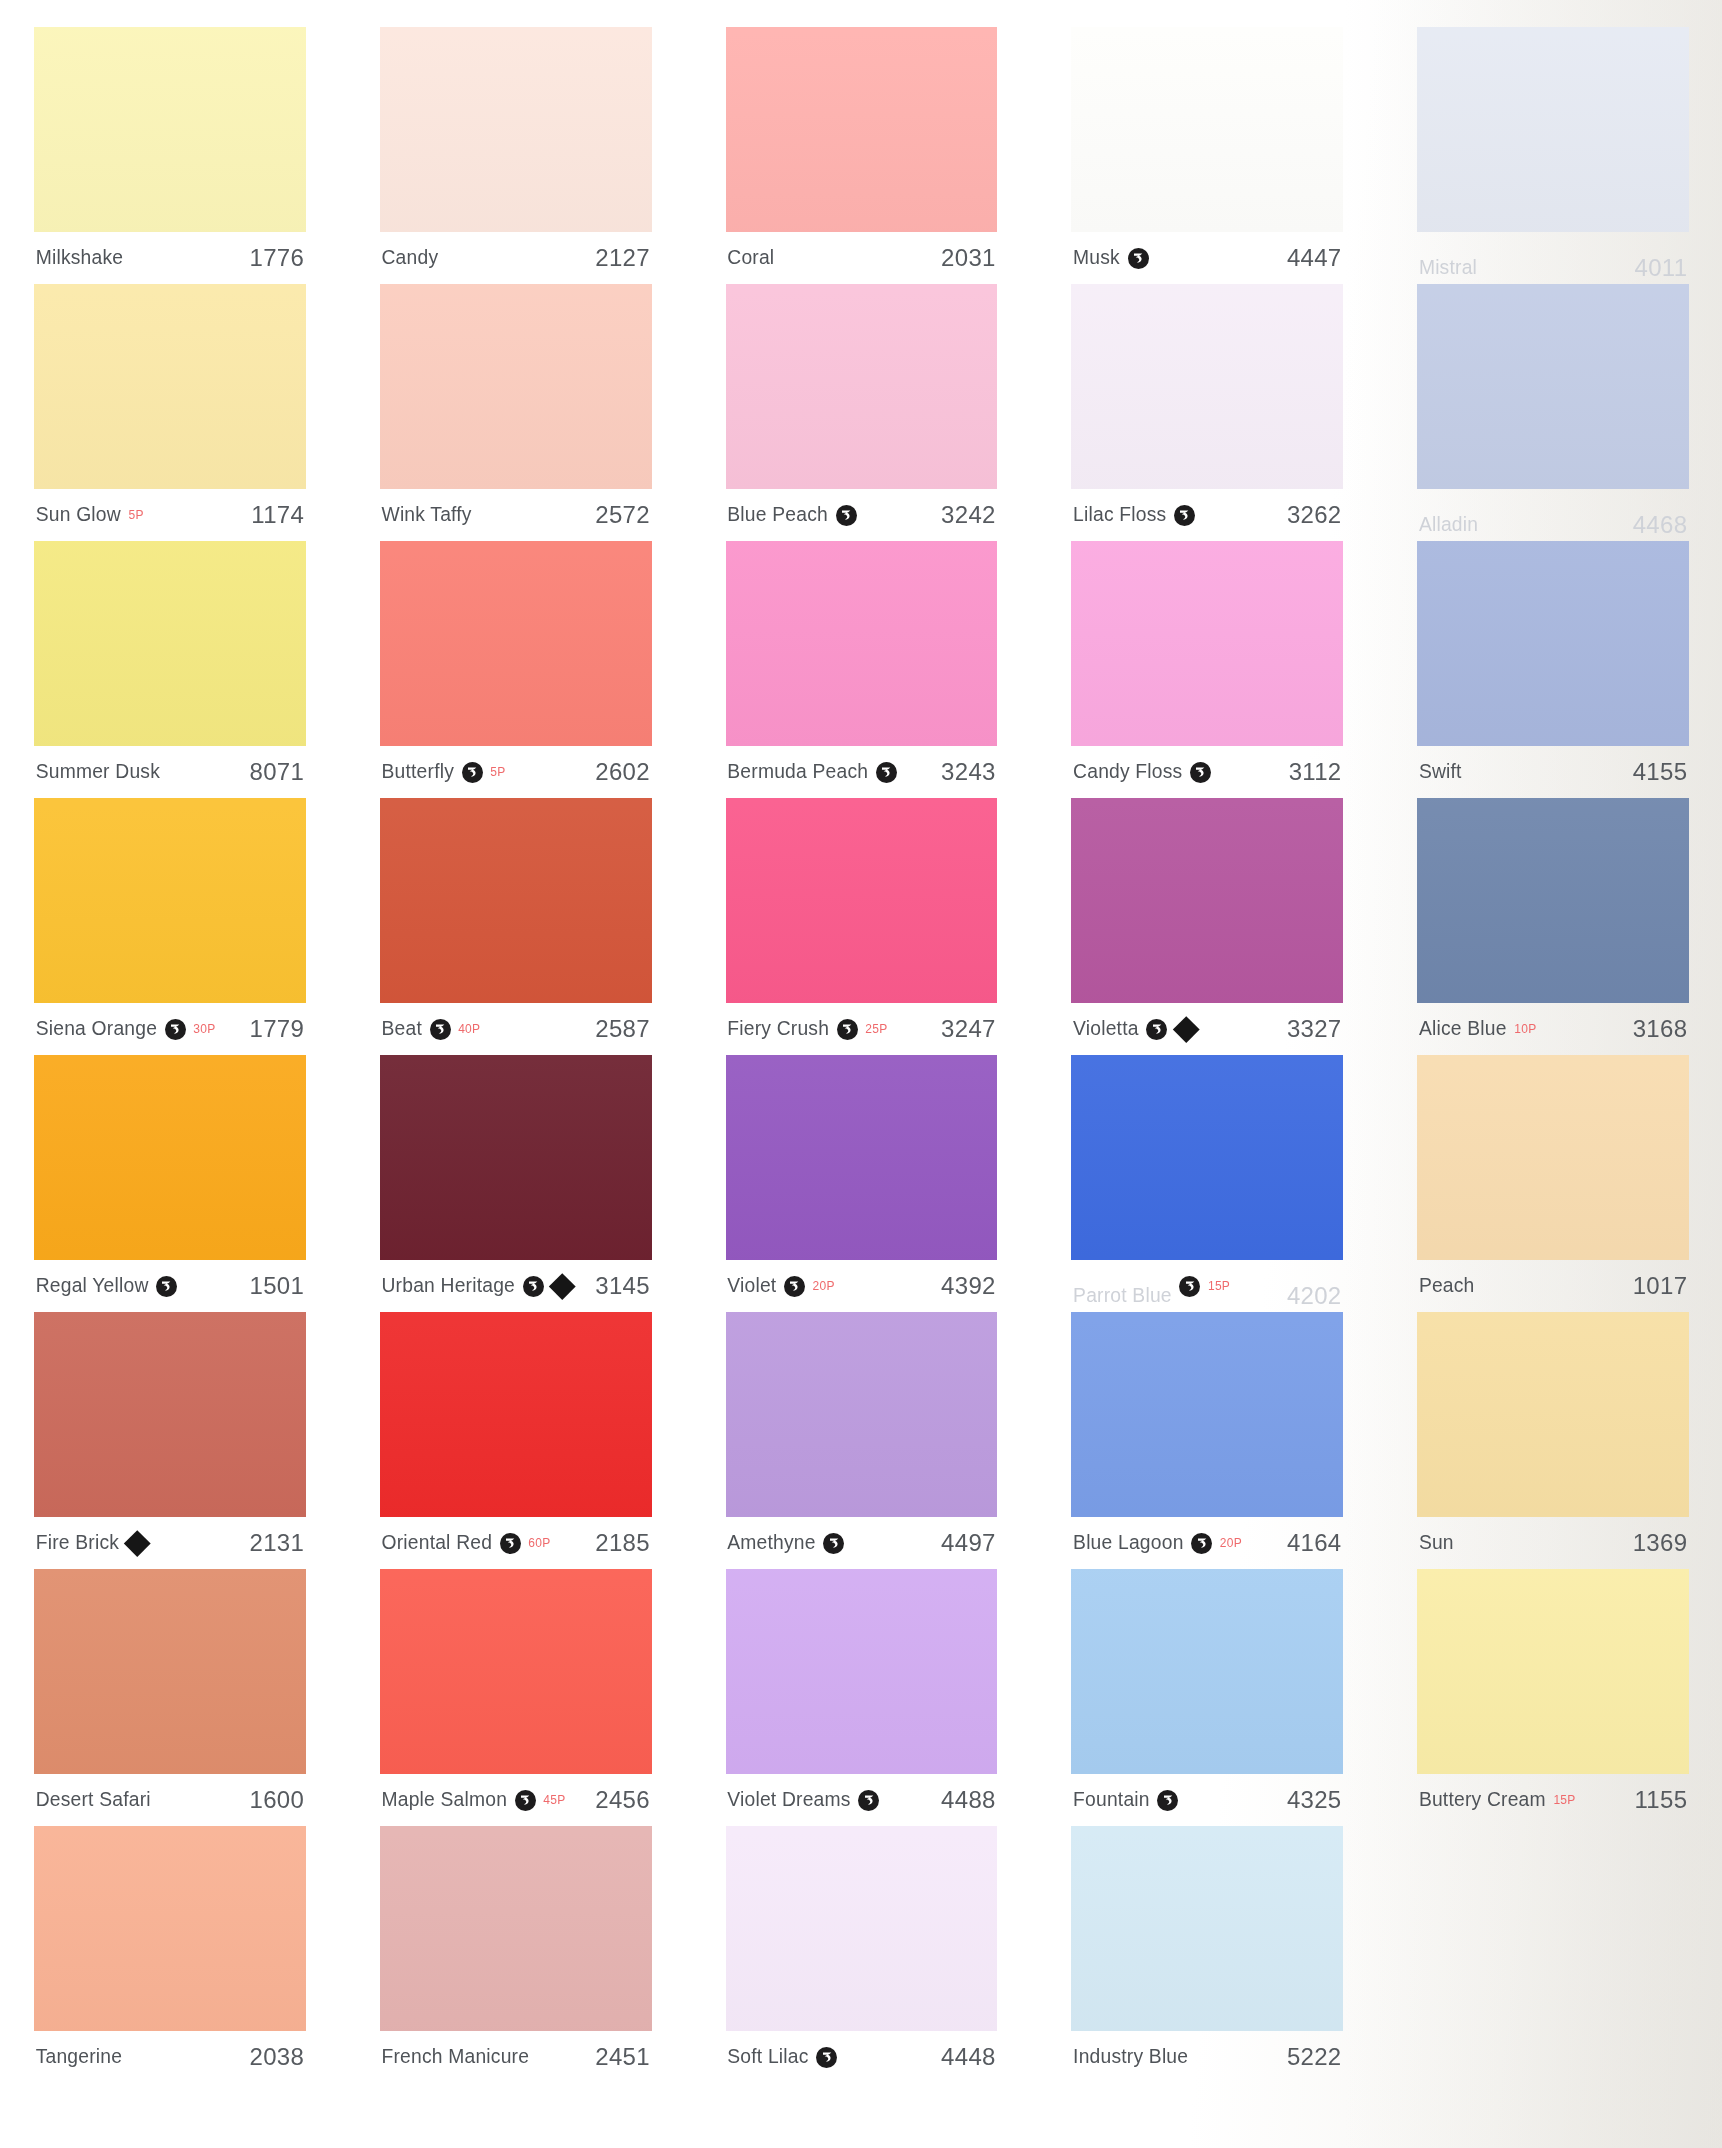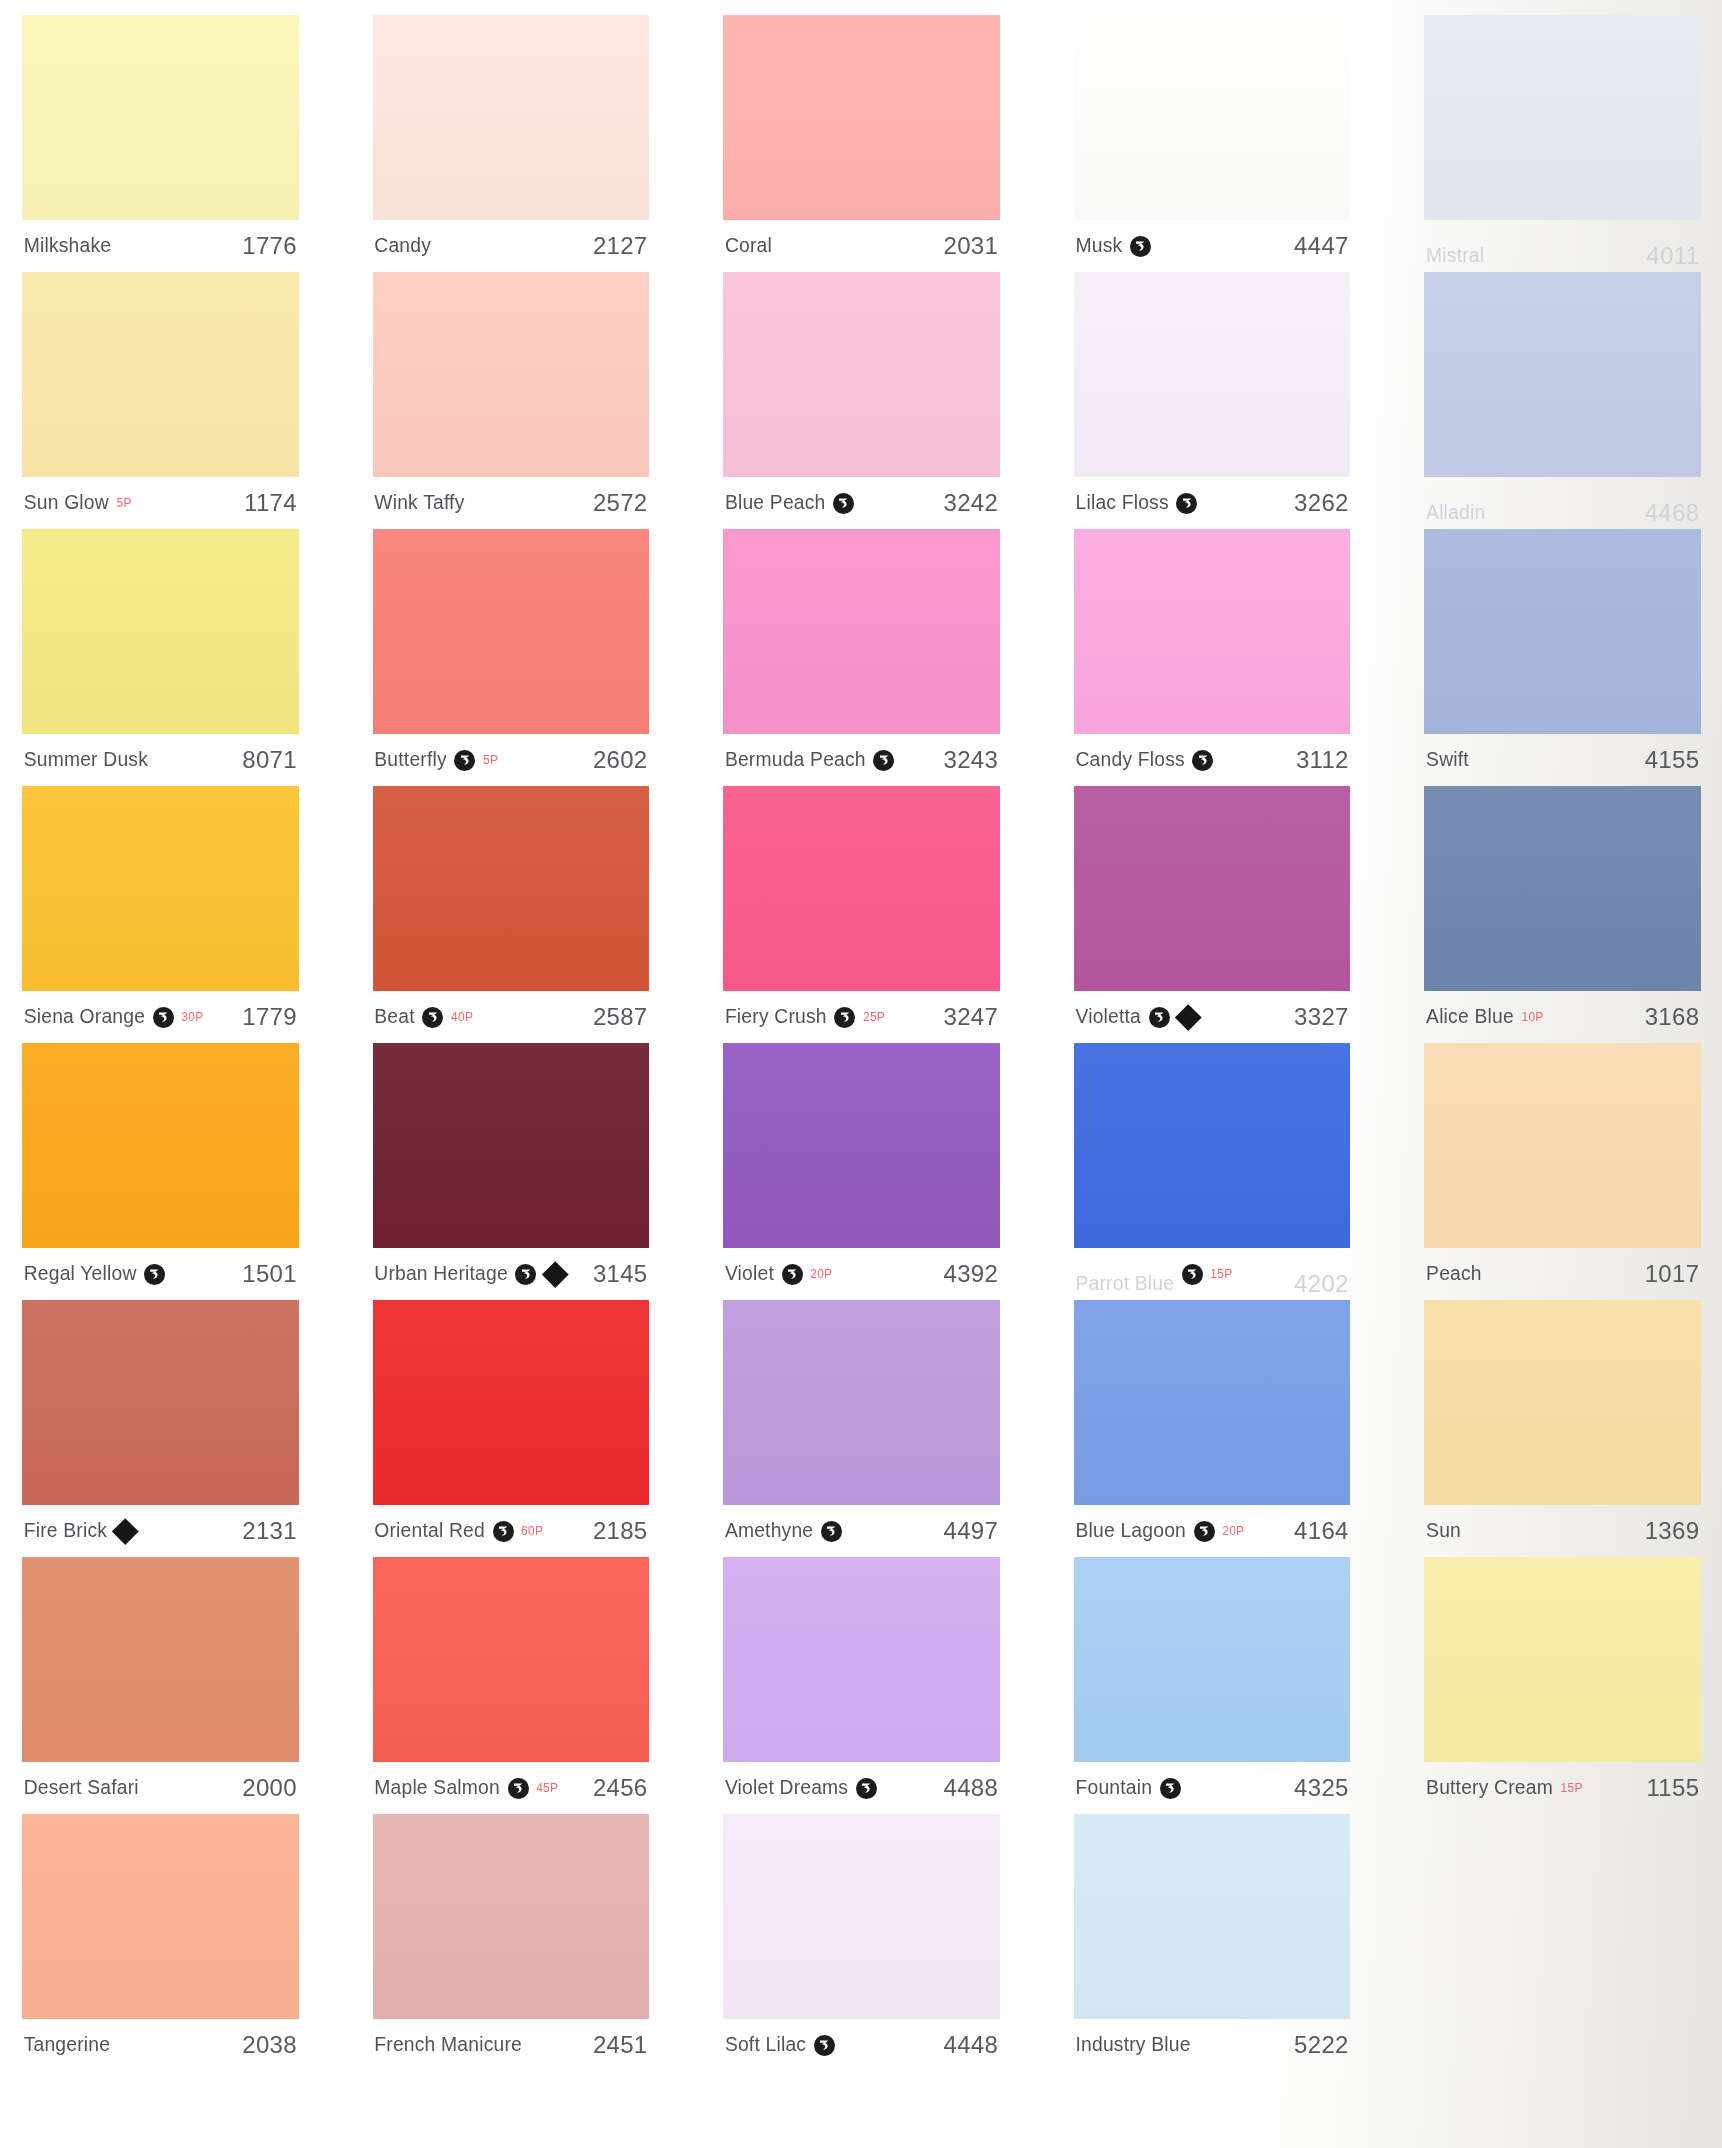--- a/index.html
+++ b/index.html
@@ -9,21 +9,21 @@
     font-family:"Liberation Sans","DejaVu Sans",sans-serif;
     -webkit-font-smoothing:antialiased;
   }
   #sheet{
     position:relative;
     width:1723px;
     min-height:2148px;
     background:
       linear-gradient(95deg, #ffffff 0%, #ffffff 72%, #f7f6f3 88%, #eceae5 100%);
     box-sizing:border-box;
-    padding:0;
+    padding:12px;
     overflow:hidden;
   }
   
   #sheet::after{
     content:"";
     position:absolute;inset:0;
     pointer-events:none;
     background:linear-gradient(90deg, rgba(255,255,255,0) 78%, rgba(228,226,221,.55) 100%);
   }
   .grid{
@@ -475,21 +475,21 @@
           </div>
           <span class="code">1369</span>
         </div>
       </div>
       <div class="cell">
         <div class="chip" style="background: rgb(224, 142, 109);"></div>
         <div class="caption">
           <div class="cap-left">
             <span class="name">Desert Safari</span>
           </div>
-          <span class="code">2000</span>
+          <span class="code">1600</span>
         </div>
       </div>
       <div class="cell">
         <div class="chip" style="background: rgb(251, 95, 82);"></div>
         <div class="caption">
           <div class="cap-left">
             <span class="name">Maple Salmon</span>
             <span class="badge-swirl">
               <svg width="14.3" height="14.3" viewBox="0 0 20 20" aria-hidden="true">
                 <path fill="#ffffff" d="M4.2 3.6h11.6c-1.7 1.6-3.1 2.6-4.6 3.2 1.5.5 2.6 1.3 3.2 2.5.9 1.9.2 4.2-1.7 5.6-1.4 1-3 1.4-4.6 1.2 1.7-.8 2.9-1.9 3.3-3.2.4-1.3-.2-2.5-1.5-3.1-1-.5-2.2-.6-3.6-.5 1.3-1.1 2.6-2 4.2-2.7H4.2z"></path>

